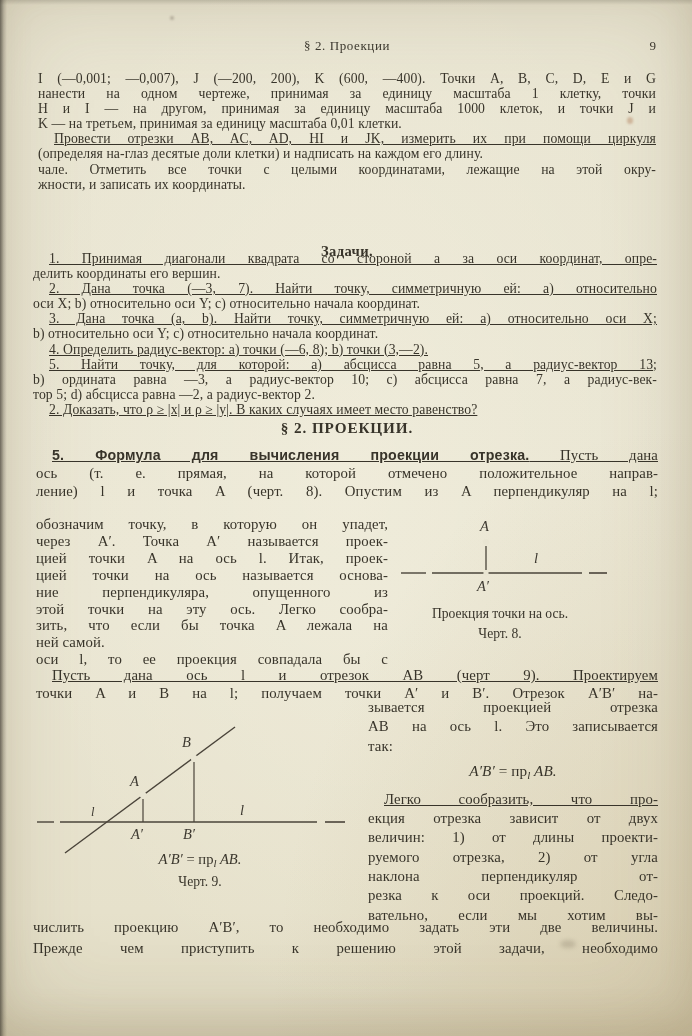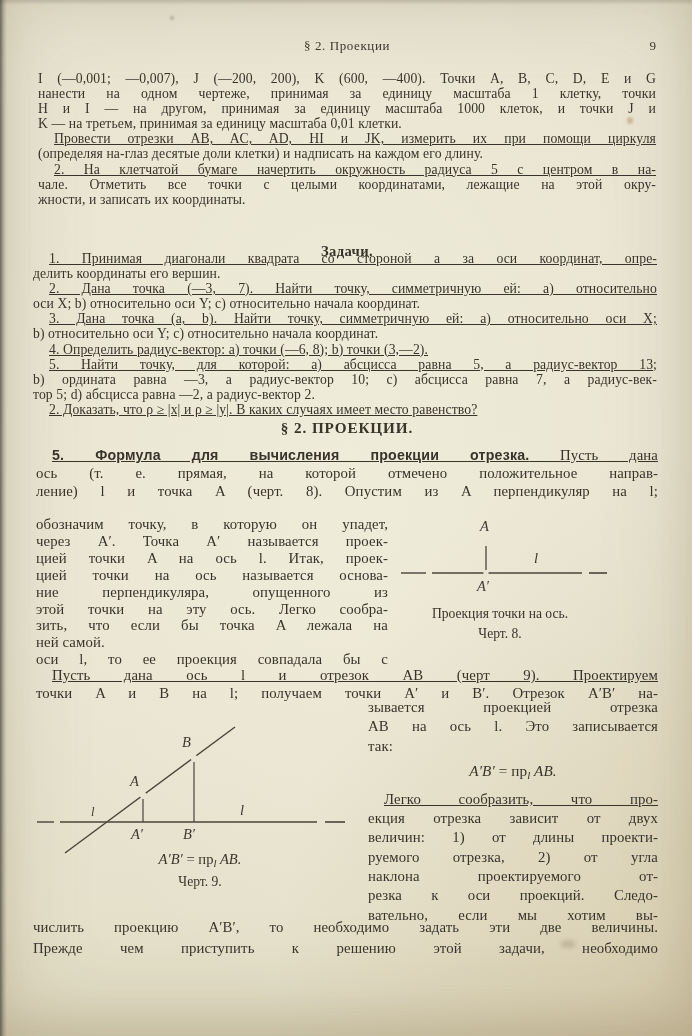--- a/index.html
+++ b/index.html
@@ -59,21 +59,20 @@
     <span class="pageno">9</span>
   </div>
 
   <div class="abs t13" style="left:38px;top:71px;width:618px;">
     <div class="ln">I (—0,001; —0,007), J (—200, 200), K (600, —400). Точки A, B, C, D, E и G</div>
     <div class="ln">нанести на одном чертеже, принимая за единицу масштаба 1 клетку, точки</div>
     <div class="ln">H и I — на другом, принимая за единицу масштаба 1000 клеток, и точки J и</div>
     <div class="ln end">K — на третьем, принимая за единицу масштаба 0,01 клетки.</div>
     <div class="ln ind">Провести отрезки AB, AC, AD, HI и JK, измерить их при помощи циркуля</div>
     <div class="ln end">(определяя на-глаз десятые доли клетки) и надписать на каждом его длину.</div>
-    <div class="ln ind">2. На клетчатой бумаге начертить окружность радиуса 5 с центром в на-</div>
     <div class="ln">чале. Отметить все точки с целыми координатами, лежащие на этой окру-</div>
     <div class="ln end">жности, и записать их координаты.</div>
   </div>
 
   <div class="abs h-tasks">Задачи.</div>
 
   <div class="abs t13" style="left:33px;top:251px;width:624px;">
     <div class="ln ind">1. Принимая диагонали квадрата со стороной a за оси координат, опре-</div>
     <div class="ln end">делить координаты его вершин.</div>
     <div class="ln ind">2. Дана точка (—3, 7). Найти точку, симметричную ей: a) относительно</div>
@@ -158,21 +157,21 @@
     <div class="ln">зывается проекцией отрезка</div>
     <div class="ln">AB на ось l. Это записывается</div>
     <div class="ln end">так:</div>
     <div class="formula">
       <span class="fm-i">A′B′</span><span> = </span><span>пр</span><span class="fm-sub">l</span><span class="fm-i"> AB.</span>
     </div>
     <div class="ln ind">Легко сообразить, что про-</div>
     <div class="ln">екция отрезка зависит от двух</div>
     <div class="ln">величин: 1) от длины проекти-</div>
     <div class="ln">руемого отрезка, 2) от угла</div>
-    <div class="ln">наклона проектируемого от-</div>
+    <div class="ln">наклона перпендикуляр от-</div>
     <div class="ln">резка к оси проекций. Следо-</div>
     <div class="ln">вательно, если мы хотим вы-</div>
   </div>
 
   <div class="abs t15" style="left:33px;top:917px;width:625px;line-height:21px;">
     <div class="ln">числить проекцию A′B′, то необходимо задать эти две величины.</div>
     <div class="ln">Прежде чем приступить к решению этой задачи, необходимо</div>
   </div>
 
   <div class="edge-left"></div>

